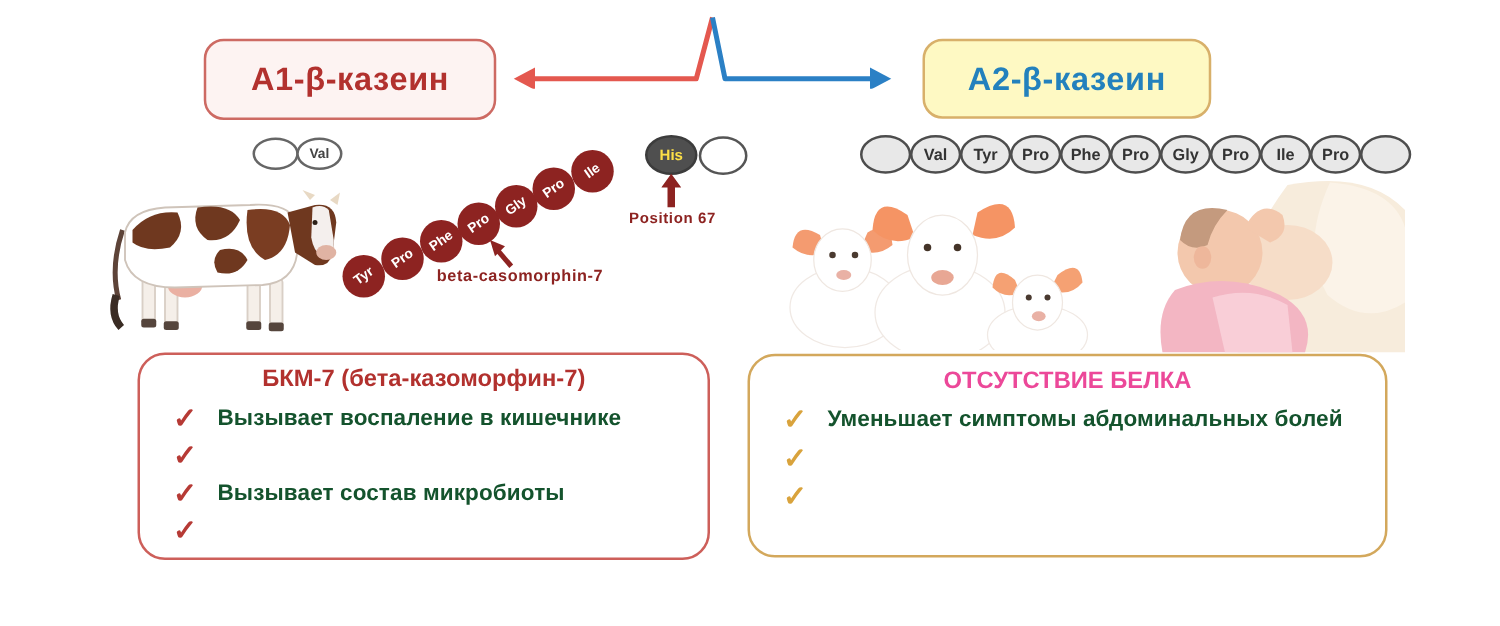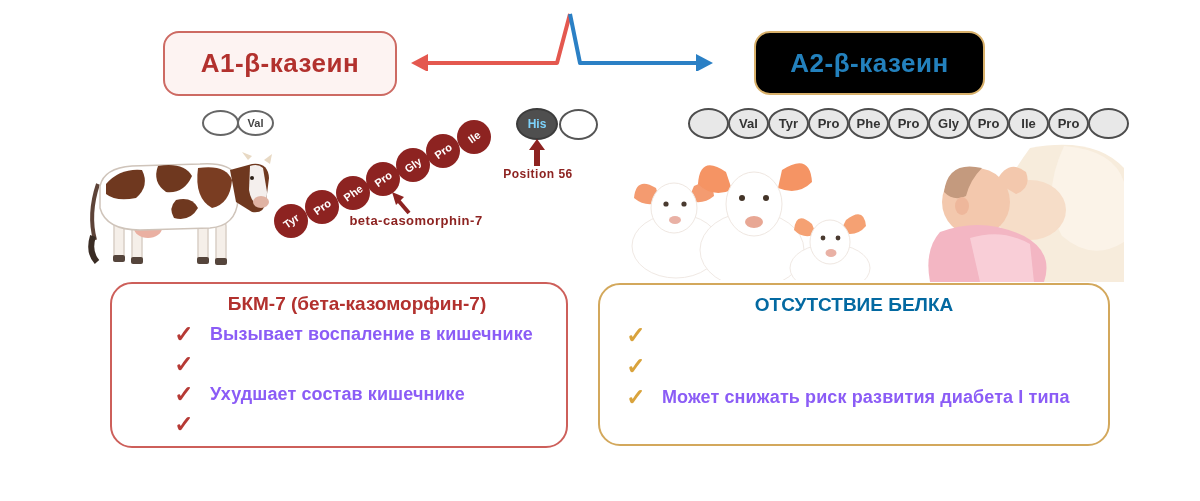--- a/index.html
+++ b/index.html
@@ -7,59 +7,59 @@
     position:relative;width:1200px;height:460px;background:#ffffff;
     font-family:"Liberation Sans",sans-serif;overflow:hidden;
   }
   
   .label-box{
     position:absolute;display:flex;align-items:center;justify-content:center;
     border-radius:16px;font-weight:bold;font-size:26px;letter-spacing:.5px;
   }
   .label-box.a1{left:163px;top:31px;width:230px;height:61px;
     background:#fdf3f2;border:2px solid #cd6a63;color:#b2312e;}
-  .label-box.a2{left:754px;top:31px;width:227px;height:60px;
-    background:#000000;border:2px solid #d8b06a;color:#2381bd;}
+  .label-box.a2{left:738px;top:31px;width:227px;height:60px;
+    background:#fef9c3;border:2px solid #d8b06a;color:#2381bd;}
   
   .peak{position:absolute;left:400px;top:5px;}
   
   .aa{
     position:absolute;width:34px;height:34px;border-radius:50%;
     background:#8d2321;color:#fff;display:flex;align-items:center;justify-content:center;
     font-weight:bold;font-size:11px;
   }
   .aa span{display:block;transform:rotate(-35deg);}
   .ellipse{
     position:absolute;border-radius:50%;display:flex;align-items:center;justify-content:center;
     font-weight:bold;box-sizing:border-box;
   }
   .ew{width:37px;height:26px;background:#fff;border:2px solid #666;font-size:11px;color:#444;}
-  .his{width:42px;height:32px;background:#4f4f4f;border:2px solid #3c3c3c;color:#7dd3fc;font-size:12px;}
+  .his{width:42px;height:32px;background:#4f4f4f;border:2px solid #3c3c3c;color:#fde047;font-size:12px;}
   .ew2{width:39px;height:31px;background:#fff;border:2px solid #555;}
   .eg{width:41px;height:31px;background:#e8e8e8;border:2px solid #4d4d4d;font-size:13px;color:#333;}
   .maroon-caption{
     position:absolute;color:#8d2321;font-weight:bold;text-align:center;letter-spacing:.5px;
   }
   
   .info-box{position:absolute;background:#fff;border-radius:22px;box-sizing:border-box;}
-  .box-a1{left:110px;top:282px;width:458px;height:166px;border:2px solid #cd5f5a;padding-left:36px;}
+  .box-a1{left:110px;top:282px;width:458px;height:166px;border:2px solid #cd5f5a;}
   .box-a2{left:598px;top:283px;width:512px;height:163px;border:2px solid #d3a85c;}
   .box-title{text-align:center;font-weight:bold;font-size:19px;line-height:25px;margin-top:7px;}
   .box-a1 .box-title{color:#b2312e;}
-  .box-a2 .box-title{color:#0369a1;}
+  .box-a2 .box-title{color:#ec4899;}
   .rows{margin-top:3px;}
   .row{display:flex;align-items:center;height:30px;}
   .box-a2 .row{height:31px;}
   .check{
     width:28px;margin-left:22px;margin-right:12px;text-align:center;
     font-size:23px;font-weight:bold;line-height:1;
   }
   .box-a1 .check{color:#b63a35;}
   .box-a2 .check{color:#d9a33c;}
-  .item-text{font-size:18px;font-weight:bold;color:#8b5cf6;letter-spacing:.1px;}
+  .item-text{font-size:18px;font-weight:bold;color:#14532d;letter-spacing:.1px;}
   .photo{position:absolute;}
 </style>
 </head>
 <body>
 
 <div class="stage">
 
   <svg class="peak" width="320" height="66" viewBox="0 0 320 66">
     <polyline points="26,58 157,58 170,9" fill="none" stroke="#e4584f" stroke-width="4" stroke-linejoin="round"></polyline>
     <polyline points="170,9 180,58 298,58" fill="none" stroke="#2b80c5" stroke-width="4" stroke-linejoin="round"></polyline>
@@ -184,21 +184,21 @@
 
   <div class="ellipse his" style="left:516px;top:108px">
     <span>His</span>
   </div>
   <div class="ellipse ew2" style="left:559px;top:109px">
     <span></span>
   </div>
   <svg style="position:absolute;left:529px;top:139px" width="16" height="27" viewBox="0 0 16 27">
     <polygon points="8,0 0,11 5,11 5,27 11,27 11,11 16,11" fill="#8d2321"></polygon>
   </svg>
-  <div class="maroon-caption" style="left:492px;top:167px;width:92px;font-size:12px">Position 56</div>
+  <div class="maroon-caption" style="left:492px;top:167px;width:92px;font-size:12px">Position 67</div>
 
   <div class="ellipse eg" style="left:688px;top:108px">
       <span></span>
     </div>
   <div class="ellipse eg" style="left:728px;top:108px">
       <span>Val</span>
     </div>
   <div class="ellipse eg" style="left:768px;top:108px">
       <span>Tyr</span>
     </div>
@@ -232,39 +232,39 @@
     <div class="rows">
       <div class="row">
         <span class="check">✓</span>
         <span class="item-text">Вызывает воспаление в кишечнике</span>
       </div>
       <div class="row">
         <span class="check">✓</span>
       </div>
       <div class="row">
         <span class="check">✓</span>
-        <span class="item-text">Ухудшает состав кишечнике</span>
+        <span class="item-text">Вызывает состав микробиоты</span>
       </div>
       <div class="row">
         <span class="check">✓</span>
       </div>
     </div>
   </div>
 
   <div class="info-box box-a2">
     <div class="box-title">
       <div>ОТСУТСТВИЕ БЕЛКА</div>
     </div>
     <div class="rows">
       <div class="row">
         <span class="check">✓</span>
-      </div>
-      <div class="row">
-        <span class="check">✓</span>
-      </div>
-      <div class="row">
-        <span class="check">✓</span>
-        <span class="item-text">Может снижать риск развития диабета I типа</span>
+        <span class="item-text">Уменьшает симптомы абдоминальных болей</span>
+      </div>
+      <div class="row">
+        <span class="check">✓</span>
+      </div>
+      <div class="row">
+        <span class="check">✓</span>
       </div>
     </div>
   </div>
 
 </div>
 
 </body></html>

